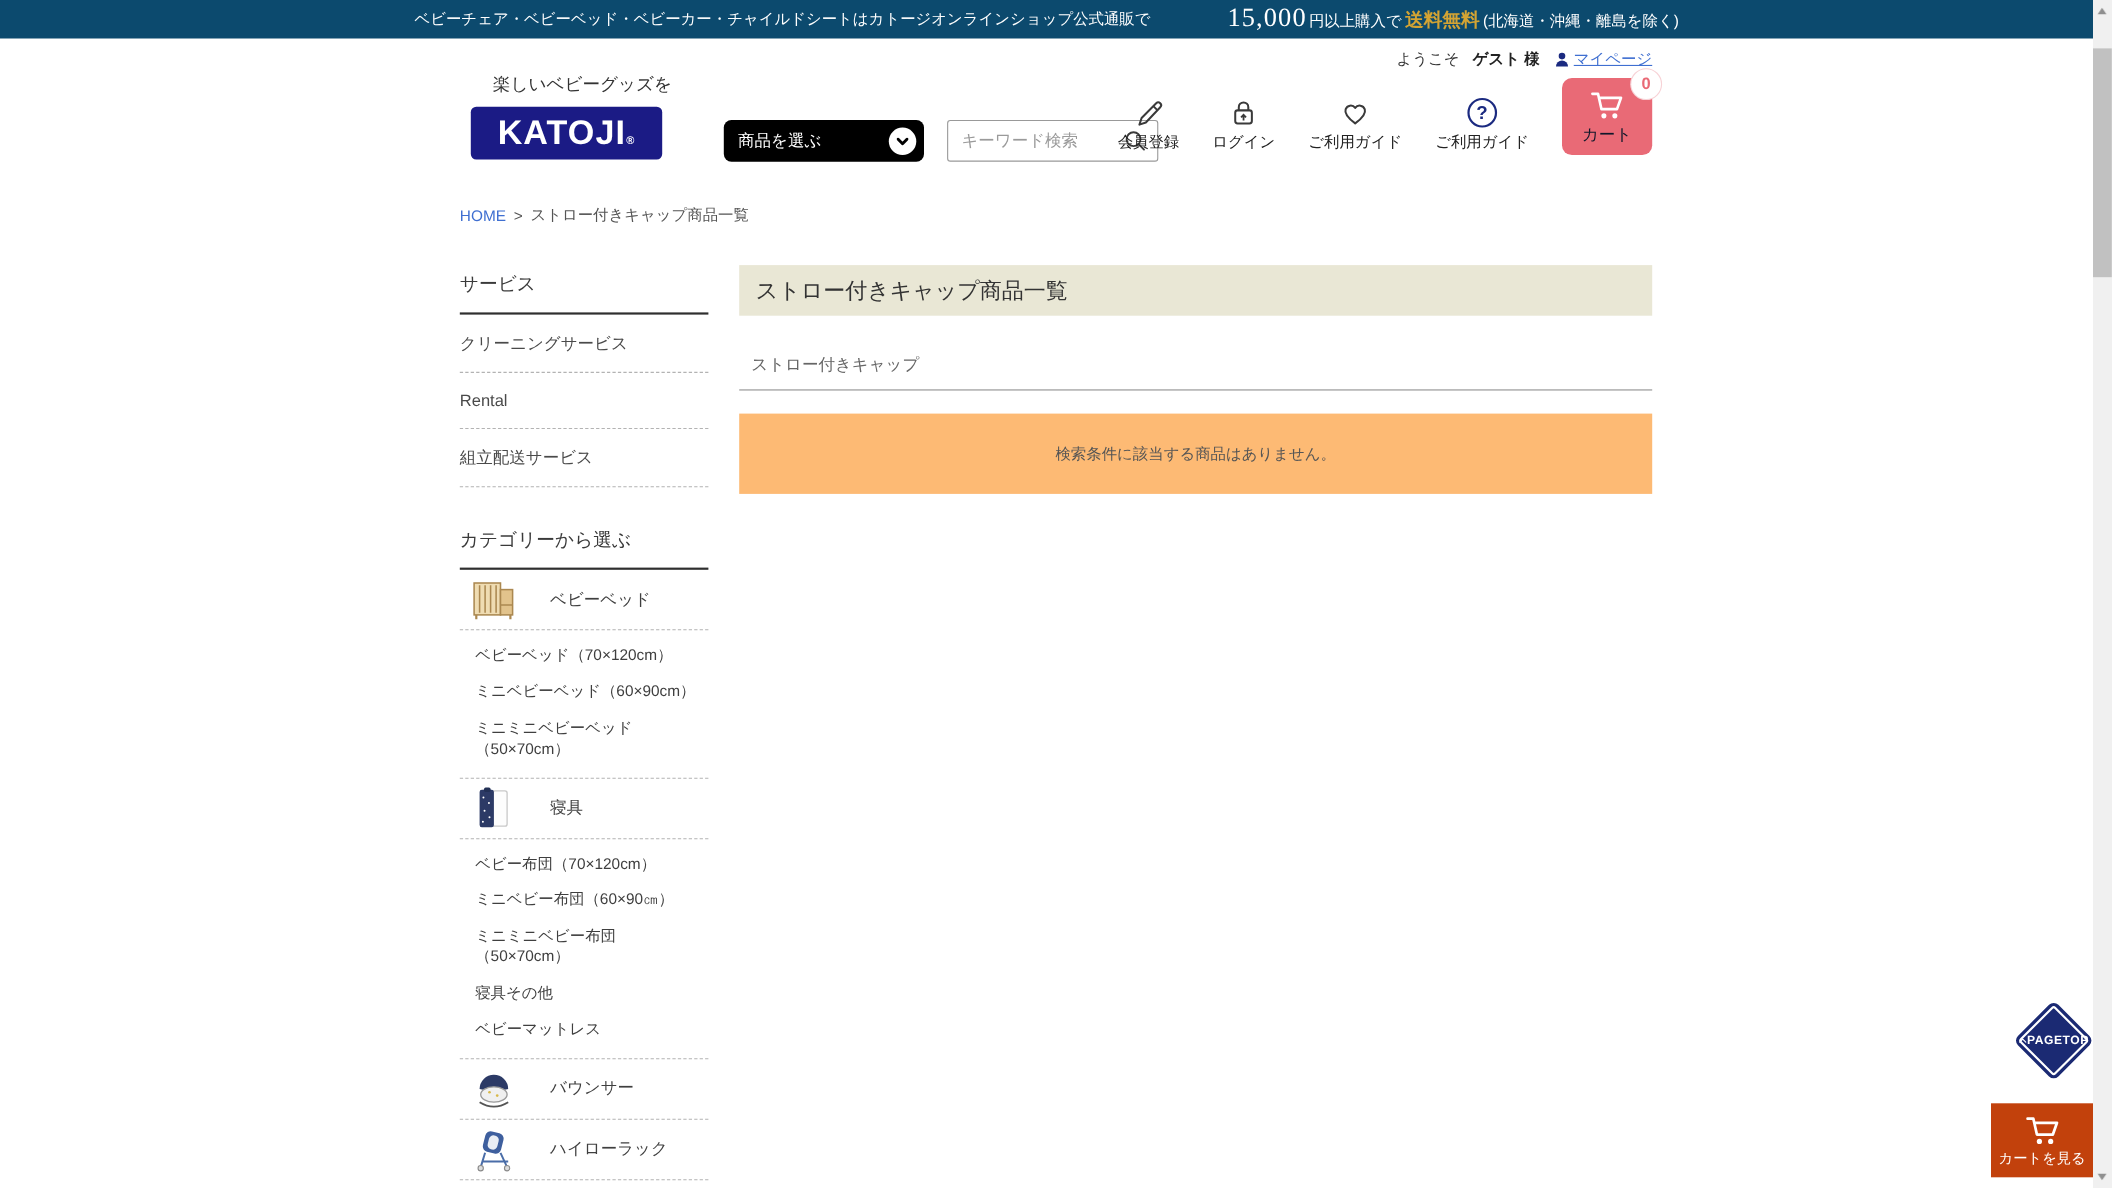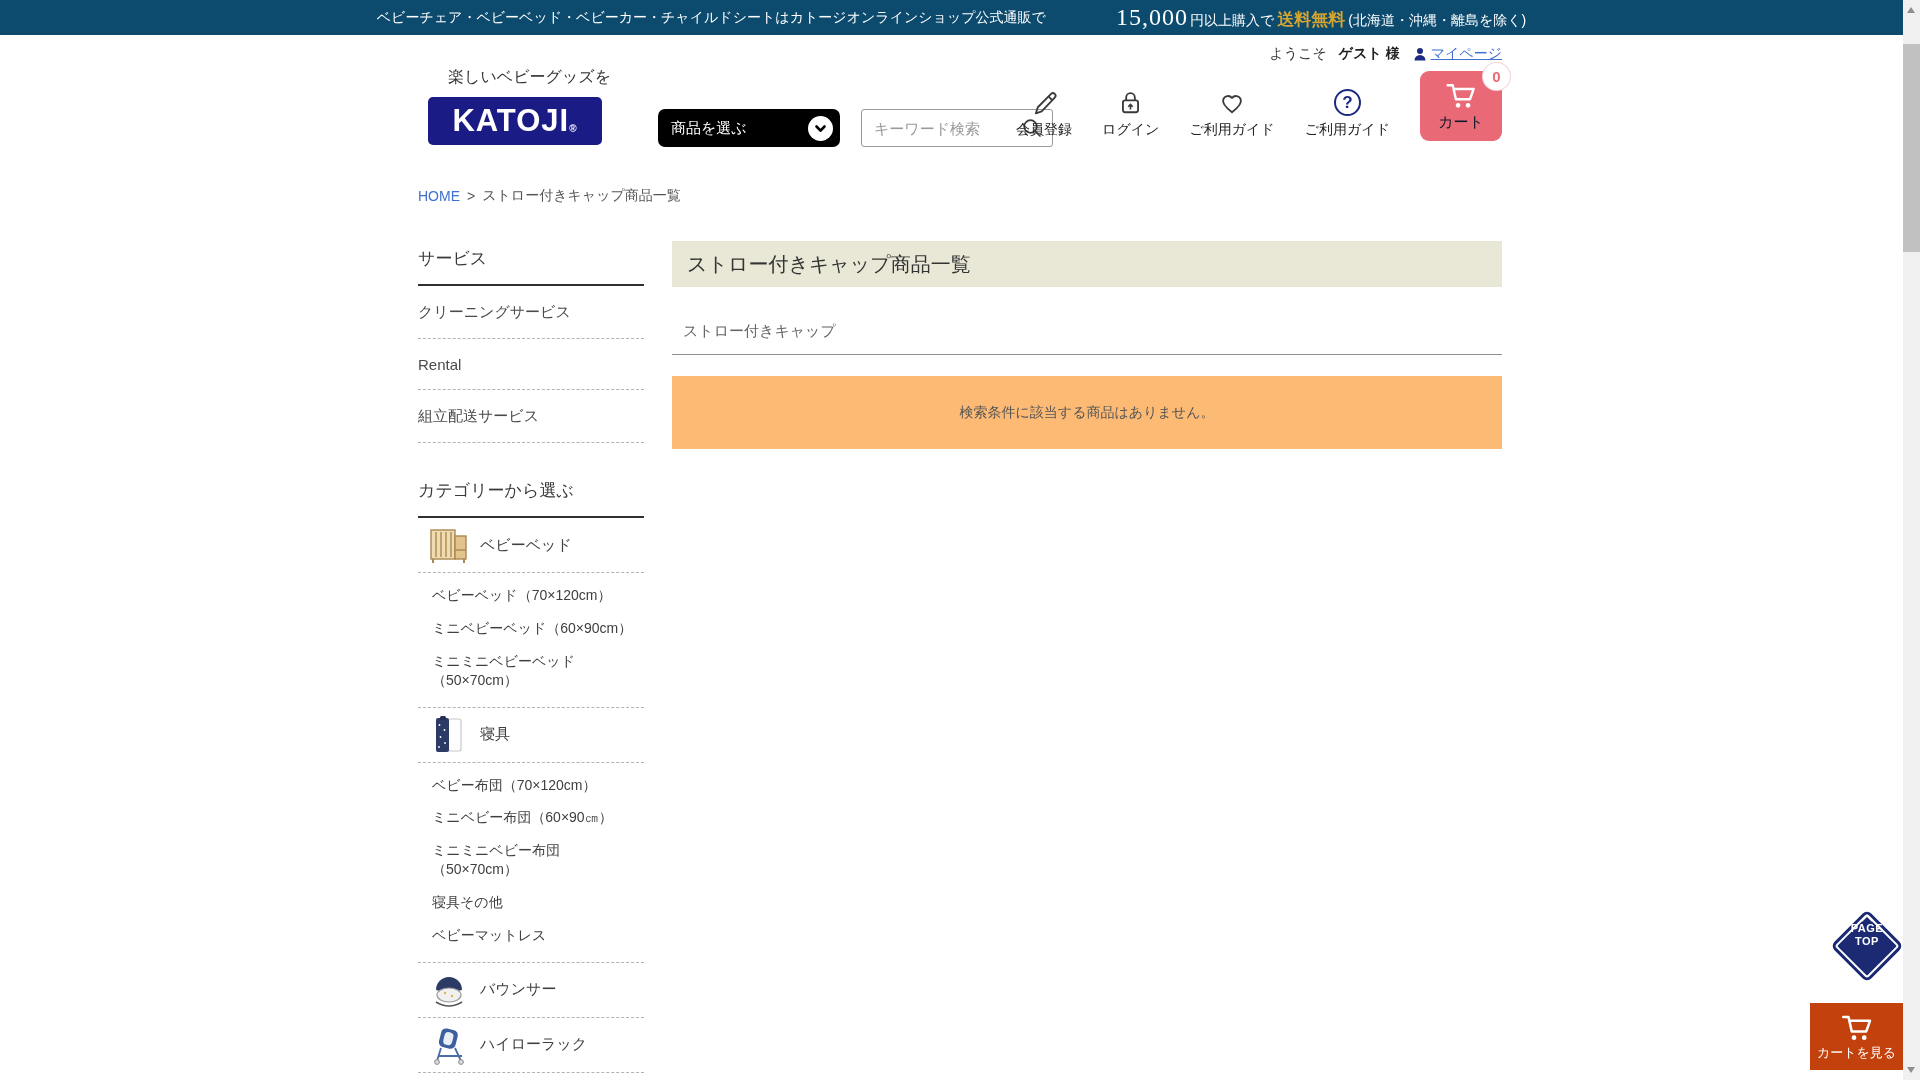--- a/index.html
+++ b/index.html
@@ -54,42 +54,42 @@
   .breadcrumb a { color:#3f6fd1; text-decoration:none; cursor:pointer; }
 
   
   .content { width:1084px; margin:36px auto 0; display:flex; gap:28px; align-items:flex-start; }
 
   
   .sidebar { width:226px; flex:0 0 226px; }
   .side-heading { font-size:17px; color:#3a3a3a; padding:6px 0 14px 0; border-bottom:2px solid #2f2f2f; }
   .svc-item { font-size:15px; color:#4a4a4a; padding:17px 0 16px 0; border-bottom:1px dashed #b3b3b3; cursor:pointer; }
   .cat-heading { margin-top:30px; }
-  .cat-row { display:flex; align-items:center; gap:10px; padding:6px 0 6px 10px; cursor:pointer; }
+  .cat-row { display:flex; align-items:center; gap:30px; padding:6px 0 6px 10px; cursor:pointer; }
   .cat-row .cat-lbl { font-size:15px; color:#3f3f3f; }
   .cat-sep { border-bottom:1px dashed #b3b3b3; }
   .cat-subs { padding:6px 0 10px 14px; }
   .cat-sub { font-size:14px; color:#3f3f3f; padding:7px 0; line-height:1.35; cursor:pointer; }
   .thumb { width:42px; height:42px; flex:0 0 42px; }
 
   
   .main { width:830px; flex:0 0 830px; }
   .page-banner { background:#e9e7d5; height:46px; display:flex; align-items:center;
     padding-left:15px; font-size:20px; color:#333; }
   .tab-row { margin-top:35px; border-bottom:1px solid #8f8f8f; padding:0 0 13px 11px; }
   .tab-label { font-size:15px; color:#666; }
   .empty-box { margin-top:21px; background:#fdba74; height:73px; display:flex;
     align-items:center; justify-content:center; font-size:14px; color:#555; }
 
   
   .pagetop { position:fixed; right:21px; bottom:102px; width:64px; height:64px; cursor:pointer; }
   .pagetop .dia { position:absolute; left:9px; top:9px; width:46px; height:46px;
     transform:rotate(45deg); background:#1b2a73; border:2px solid #fff;
     box-shadow:0 0 0 3px #1b2a73; border-radius:3px; }
-  .pagetop .pt-content { position:absolute; inset:0; display:flex; flex-direction:column;
+  .pagetop .pt-content { position:absolute; inset:0; display:flex; 
     align-items:center; justify-content:flex-start; color:#fff; font-size:11px; font-weight:bold;
     line-height:1.15; letter-spacing:.5px; }
   .view-cart { position:fixed; right:17px; bottom:10px; width:93px; height:67px; background:#c2410c;
     color:#fff; display:flex; flex-direction:column; align-items:center; justify-content:center;
     gap:2px; cursor:pointer; }
   .view-cart .lbl { font-size:13px; }
 
   
   .scrollbar { position:fixed; top:0; right:0; width:17px; height:1080px; background:#f0f0f0; z-index:50; }
   .sb-up { position:absolute; top:7px; left:4px; width:0; height:0;

